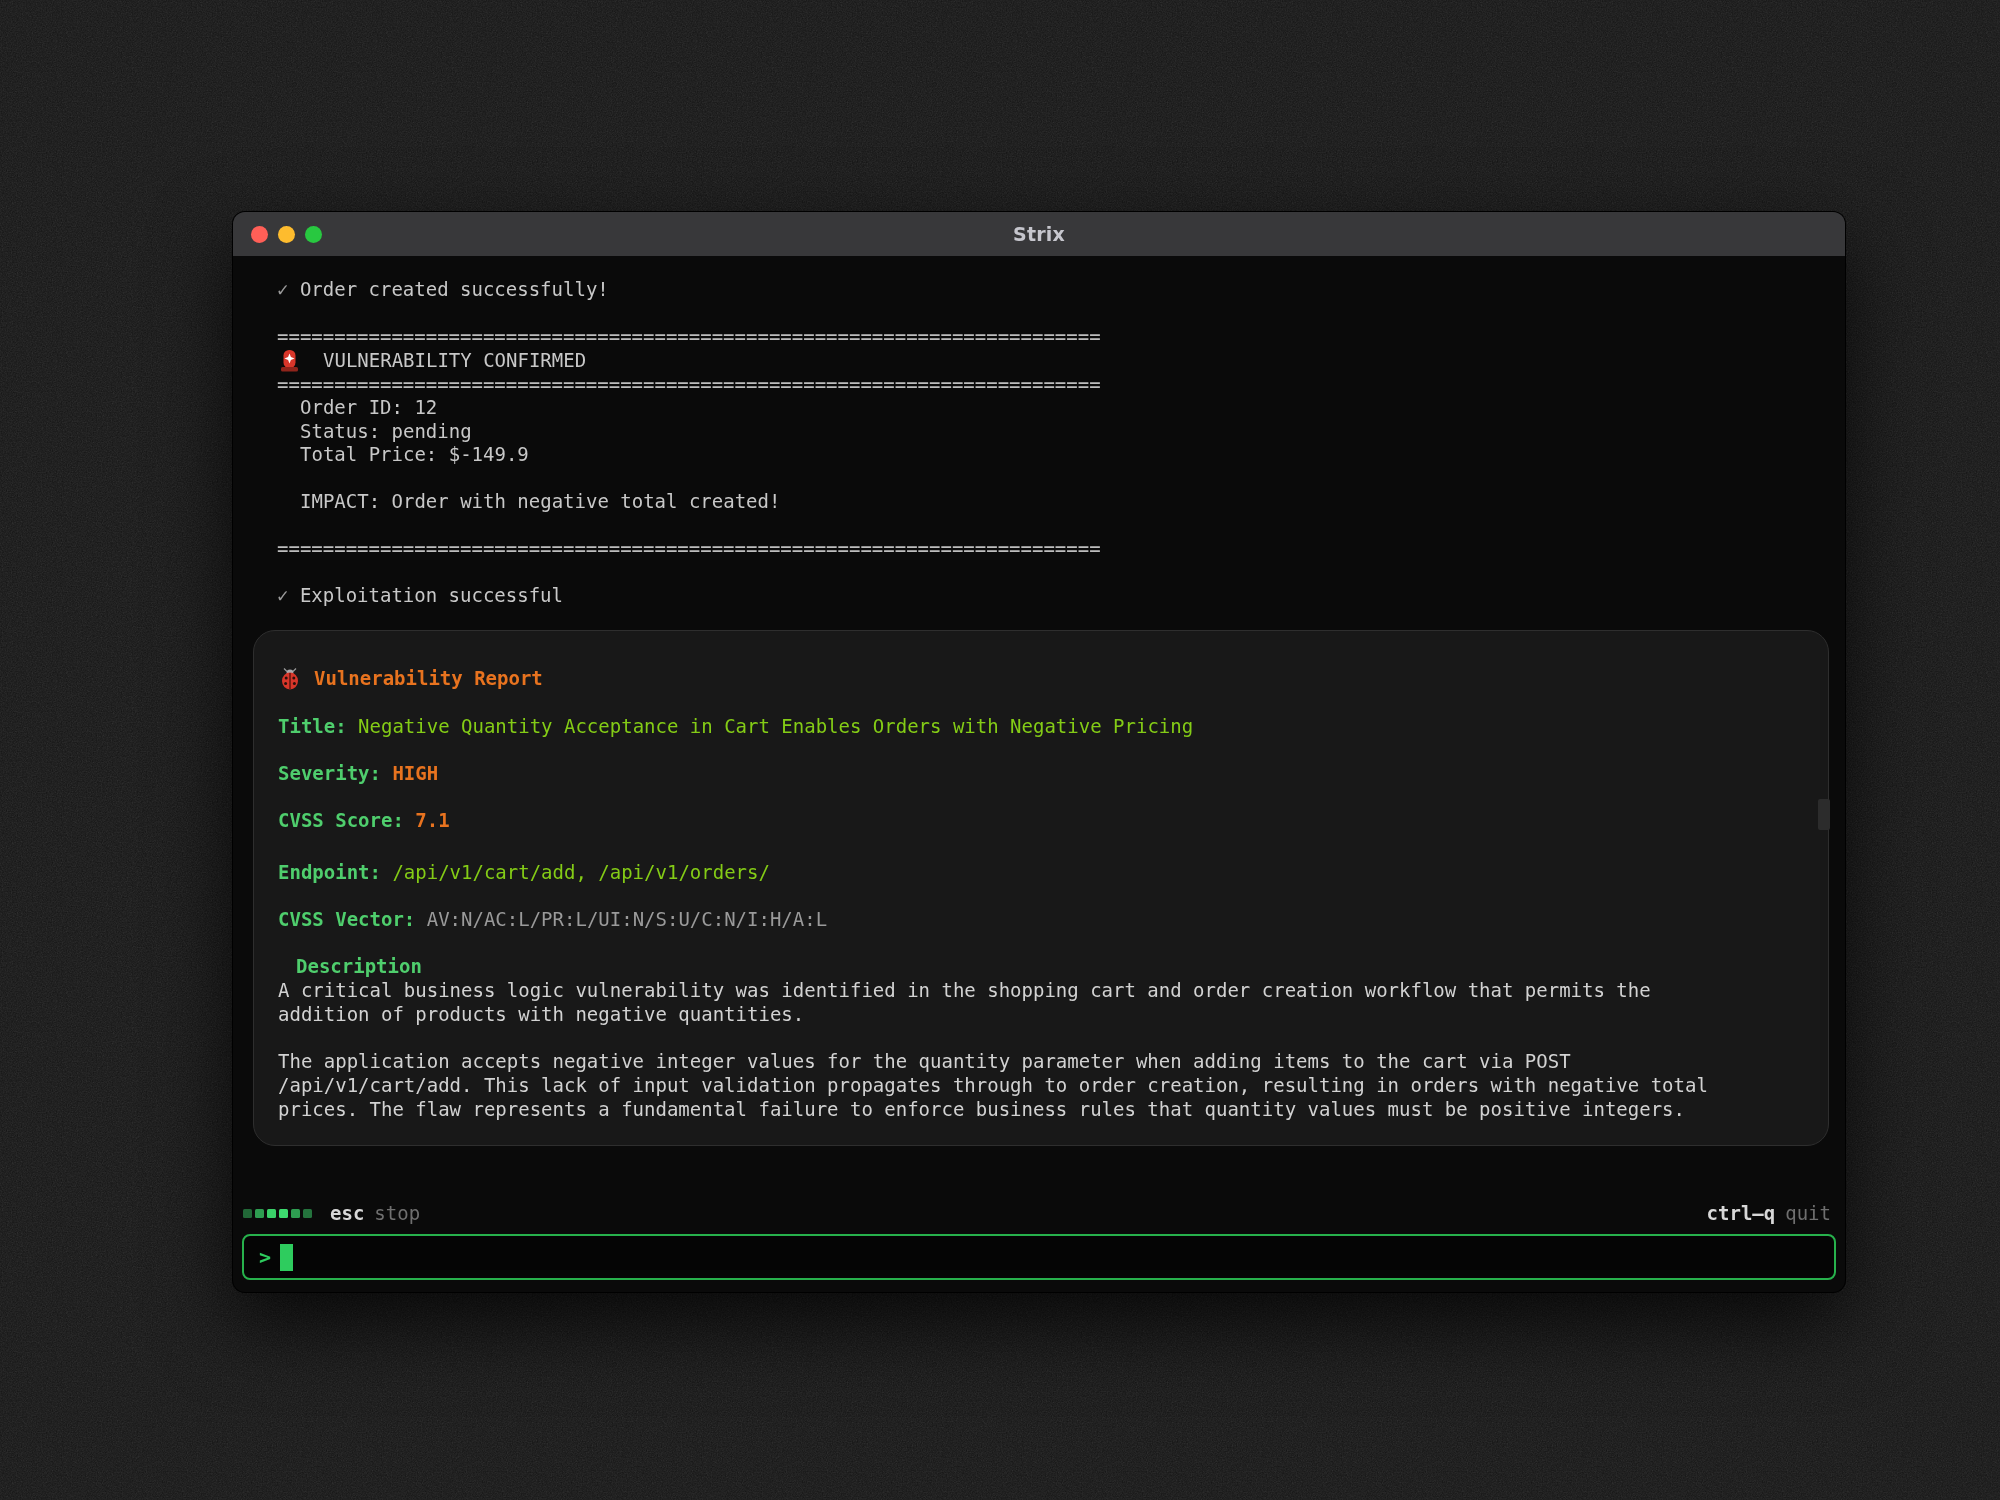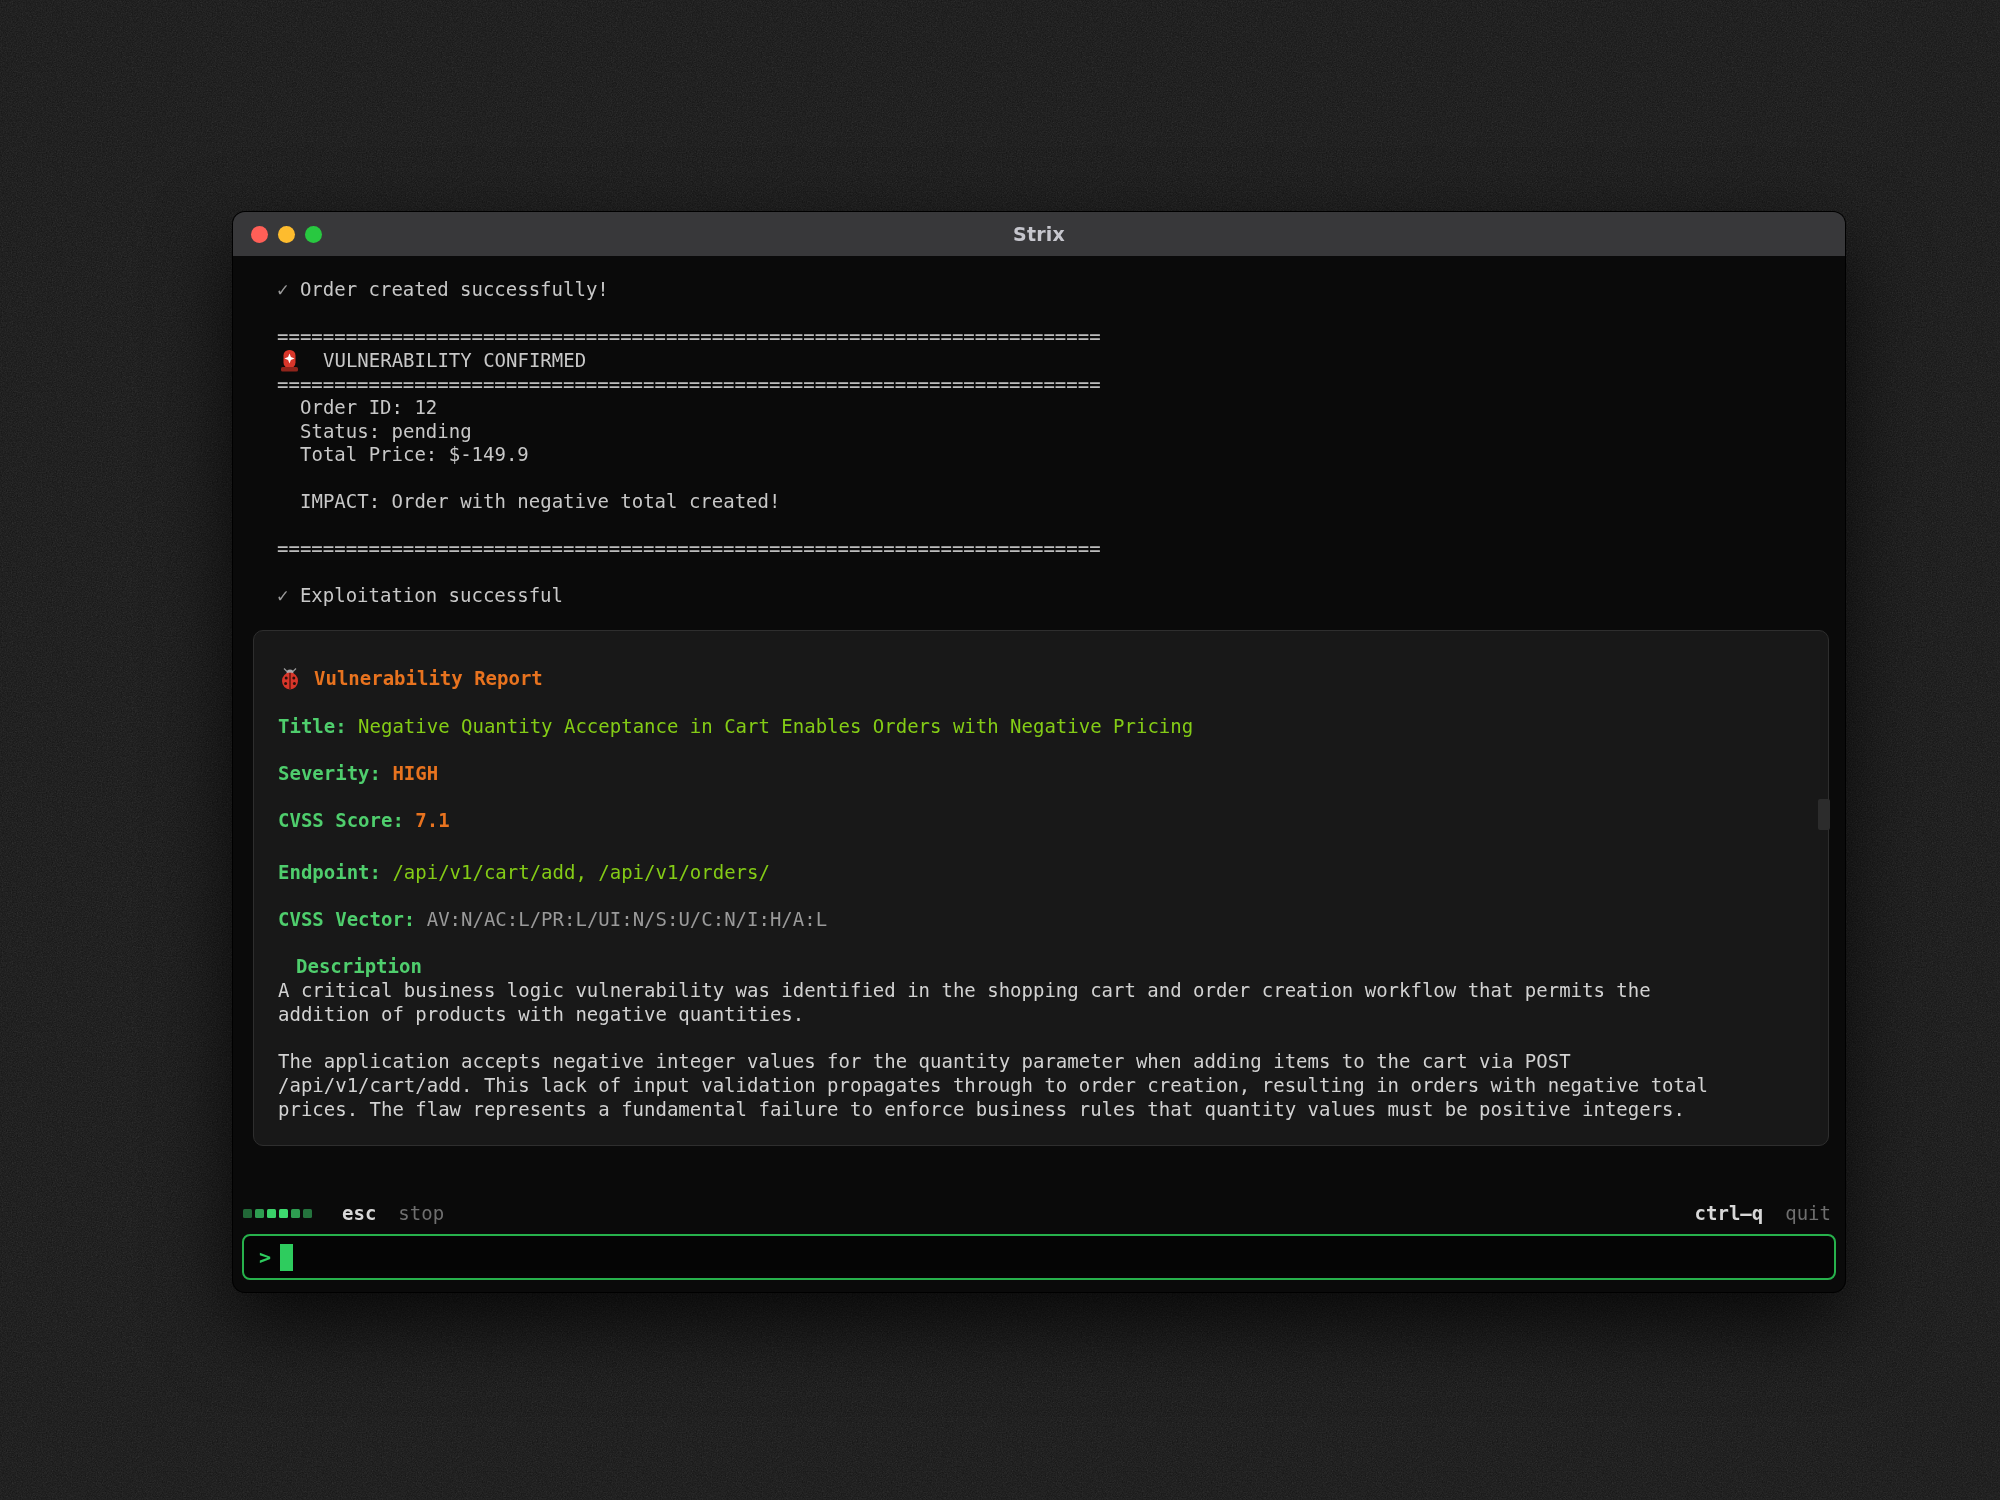--- a/index.html
+++ b/index.html
@@ -36,39 +36,39 @@
   .indent2 { padding-left:67px; }
   .banner-row { display:flex; align-items:center; gap:22px; }
   .icon-wrap { display:inline-flex; width:24px; justify-content:center; }
 
   .scroll-thumb { position:absolute; right:15px; top:543px; width:12px; height:31px;
     background:#2c2c2c; border-radius:2px; }
 
   
   .panel {
     margin:22px 16px 0 20px; background:#181818; border:1px solid #2e2e2e;
-    border-radius:10px; padding:36px 24px 22px 24px;
+    border-radius:22px; padding:36px 24px 22px 24px;
   }
   .panel .row { font-size:19px; line-height:24px; margin-bottom:23px; white-space:pre-wrap; }
   .report-header { display:flex; align-items:center; gap:12px; margin-bottom:24px; }
   .report-header .htext { color:#e8731f; font-weight:bold; font-size:19px; }
   .label { color:#4fce6d; font-weight:bold; }
   .v-normal { color:#84cc16; }
   .v-orange { color:#e8731f; font-weight:bold; }
   .v-dim { color:#9a9a9a; }
   .desc-heading { font-size:19px; line-height:24px; color:#4fce6d; font-weight:bold;margin-left:18px; }
   .para { font-size:19px; line-height:24px; color:#d2d2d2; max-width:1450px; margin-bottom:23px; }
   .para:last-child { margin-bottom:2px; }
 
   
   .statusbar {
     flex:0 0 34px; display:flex; align-items:center; justify-content:space-between;
     padding:0 14px 0 10px; font-size:19px;
   }
-  .status-left, .status-right { display:flex; align-items:center; gap:22px; }
+  .status-left, .status-right { display:flex; align-items:center; gap:10px; }
   .spinner { display:flex; gap:3px; margin-right:8px; }
   .spinner i { width:9px; height:9px; border-radius:1.5px; background:#3ddc6f; display:block; }
   .spinner i:nth-child(1){ opacity:.45; } .spinner i:nth-child(2){ opacity:.7; }
   .spinner i:nth-child(3){ opacity:.95; } .spinner i:nth-child(4){ opacity:1; }
   .spinner i:nth-child(5){ opacity:.7; }  .spinner i:nth-child(6){ opacity:.5; }
   .key { color:#d8d8d8; font-weight:bold; }
   .key-action { color:#6f6f6f; }
 
   
   .inputbox {

